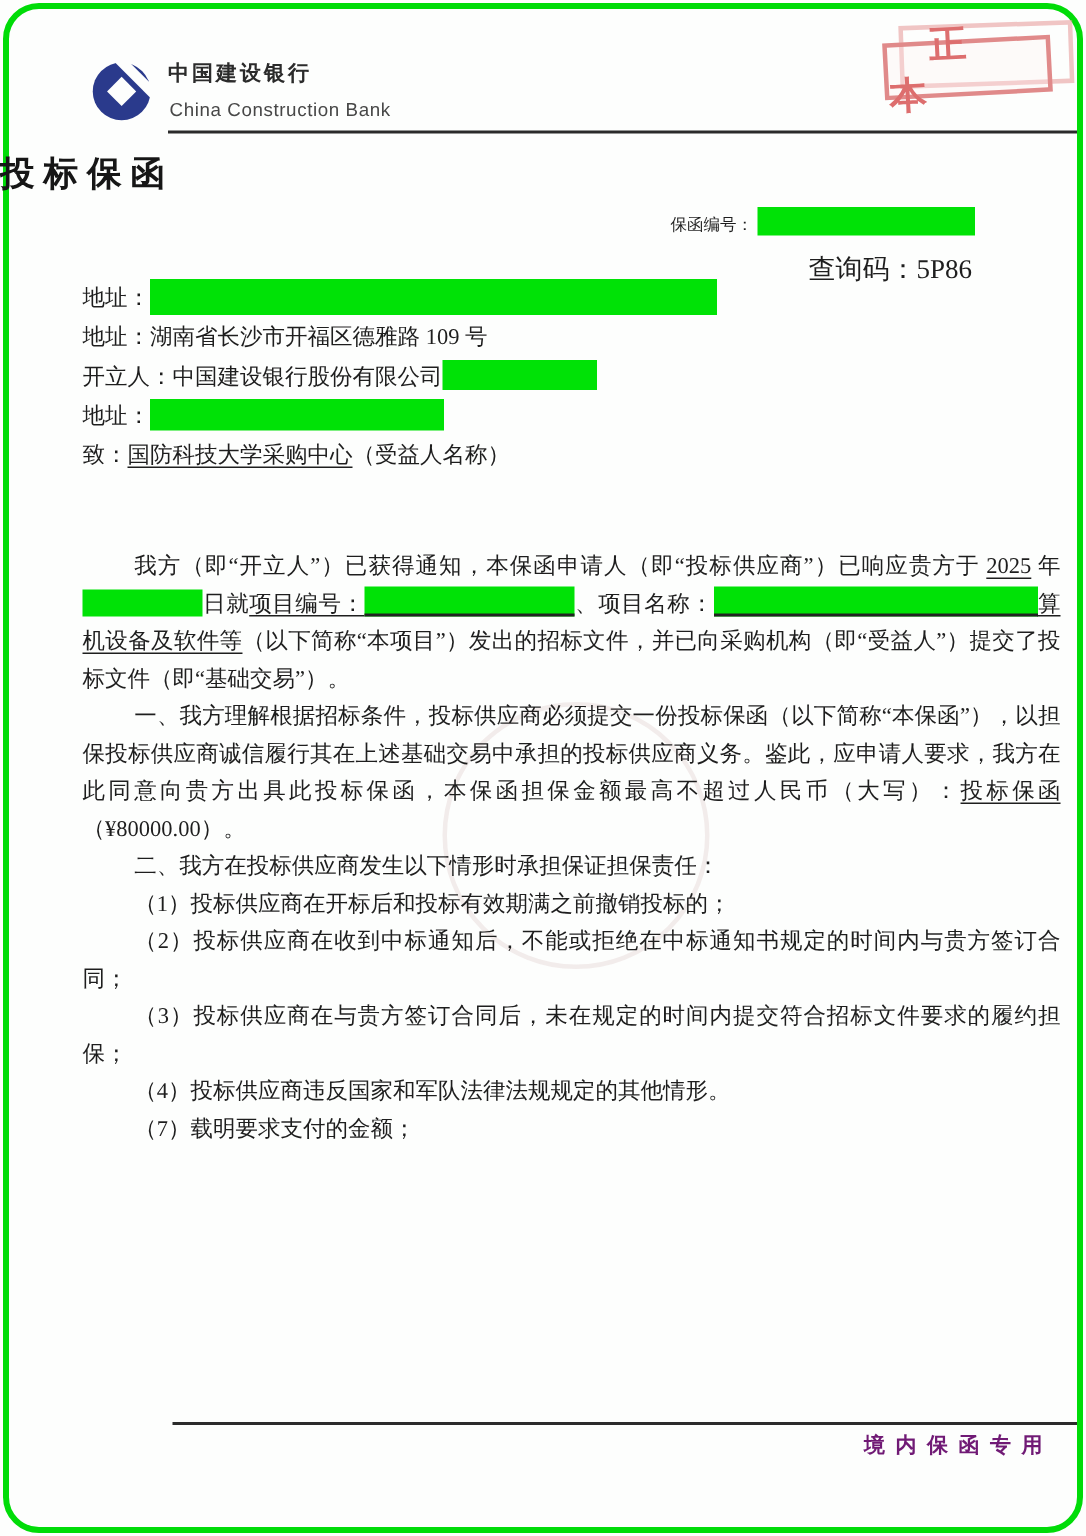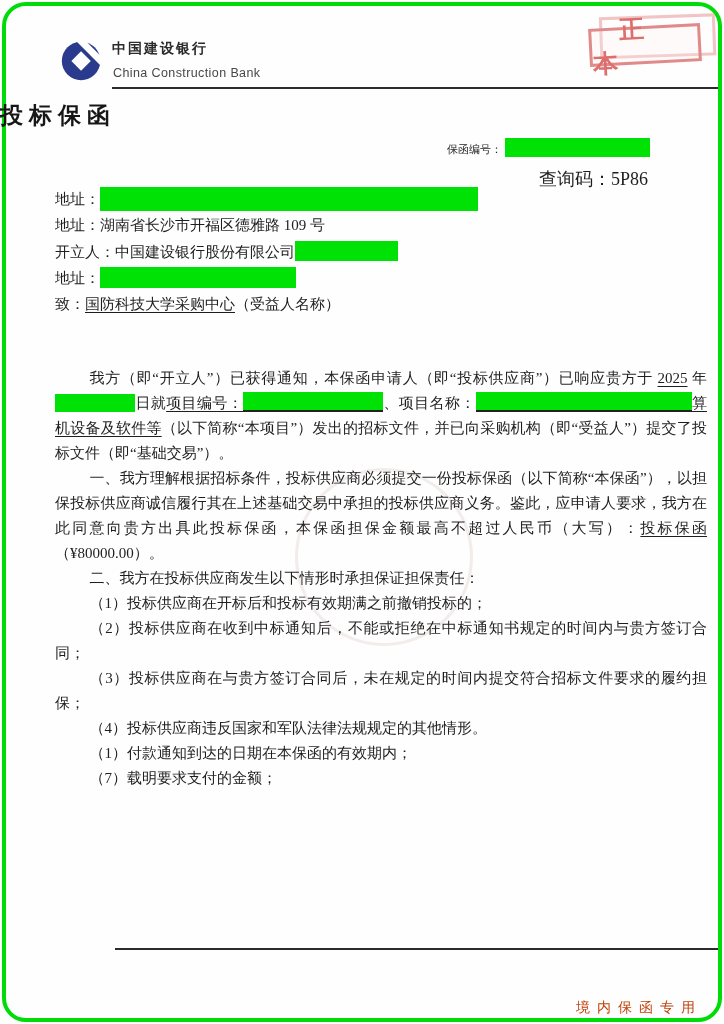--- a/index.html
+++ b/index.html
@@ -52,22 +52,22 @@
   .body-col{position:absolute;left:55px;top:366px;width:652px;font-size:15px;line-height:25px;text-align:justify;}
   .body-col p{margin:0;text-indent:2.3em;}
   .u{text-decoration:underline;text-underline-offset:3px;}
   .u-num{text-decoration:underline;text-underline-offset:3px;padding:0 3px;}
   .box3{border:3px solid #00dc05;margin:3px -9px;padding:2px 9px;}
   
   .seal{position:absolute;left:295px;top:468px;width:172px;height:172px;border:3px solid rgba(185,145,145,.16);border-radius:50%;pointer-events:none;}
   
   .footer-rule{position:absolute;left:115px;top:948px;width:603px;height:2px;background:#2b2b2b;}
   .footer-note{
-    position:absolute;right:22px;top:955px;font-size:14px;font-weight:normal;letter-spacing:7px;
-    color:#c2410c;font-family:"Liberation Sans","DejaVu Sans",sans-serif;margin-top:44px;
+    position:absolute;right:22px;top:955px;font-size:14px;font-weight:bold;letter-spacing:7px;
+    color:#701a75;font-family:"Liberation Sans","DejaVu Sans",sans-serif;
   }
 </style>
 </head>
 <body>
 
 <div class="frame"></div>
 
 <svg class="logo-mark" viewBox="0 0 48 48" aria-hidden="true">
   <circle cx="23" cy="25" r="21" fill="#2a3a8c"></circle>
   <g transform="rotate(45 23 25)">
@@ -117,18 +117,17 @@
     <span>我方（即“开立人”）已获得通知，本保函申请人（即“投标供应商”）已响应贵方于 </span><span class="u">2025</span><span> 年</span><span class="redact rd-date"></span><span>日就</span><span class="u">项目编号：</span><span class="redact rd-pno"></span><span>、项目名称：</span><span class="redact rd-pname"></span><span class="u">算机设备及软件等</span><span>（以下简称“本项目”）发出的招标文件，并已向采购机构（即“受益人”）提交了投标文件（即“基础交易”）。</span>
   </p>
   <p>
     <span>一、我方理解根据招标条件，投标供应商必须提交一份投标保函（以下简称“本保函”），以担保投标供应商诚信履行其在上述基础交易中承担的投标供应商义务。鉴此，应申请人要求，我方在此同意向贵方出具此投标保函，本保函担保金额最高不超过人民币（大写）：</span><span class="u">投标保函</span><span>（¥80000.00）。</span>
   </p>
   <p>二、我方在投标供应商发生以下情形时承担保证担保责任：</p>
   <p>（1）投标供应商在开标后和投标有效期满之前撤销投标的；</p>
   <p>（2）投标供应商在收到中标通知后，不能或拒绝在中标通知书规定的时间内与贵方签订合同；</p>
   <p>（3）投标供应商在与贵方签订合同后，未在规定的时间内提交符合招标文件要求的履约担保；</p>
   <p>（4）投标供应商违反国家和军队法律法规规定的其他情形。</p>
-  <p>（1）付款通知到达的日期在本保函的有效期内；</p>
   <p>（7）载明要求支付的金额；</p>
 </div>
 
 <div class="footer-rule"></div>
 <div class="footer-note">境内保函专用</div>
 
 </body></html>

